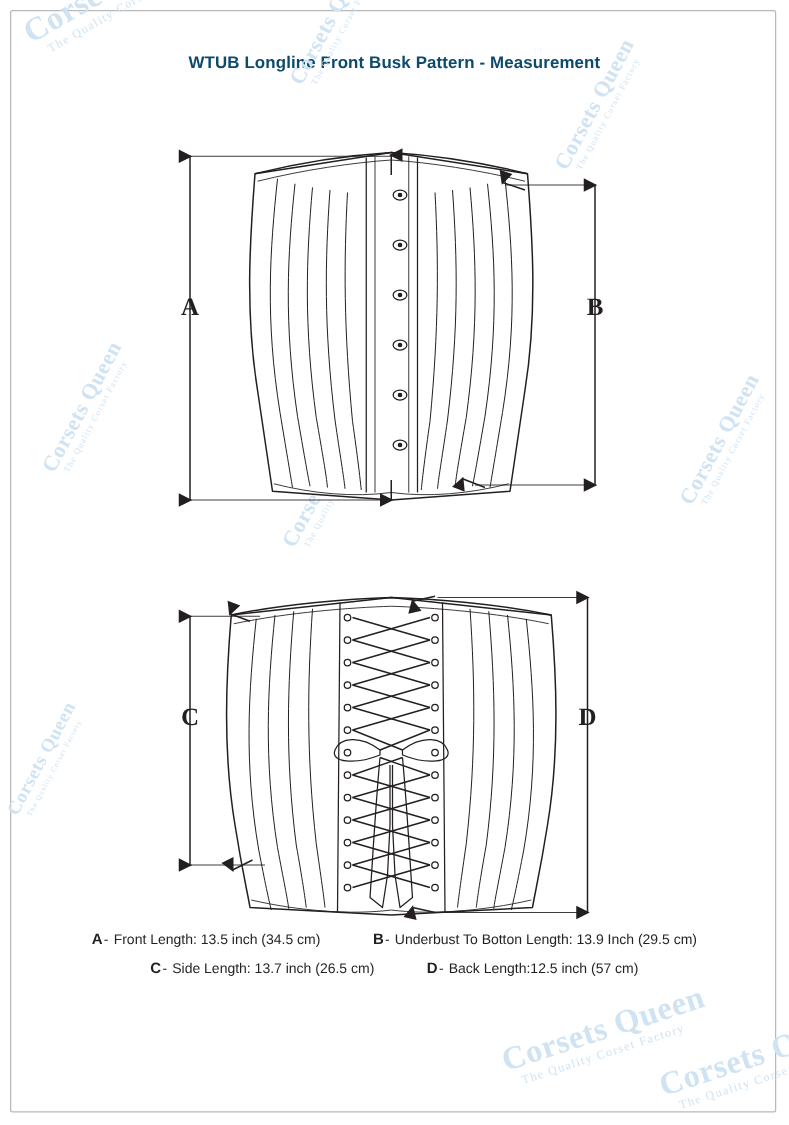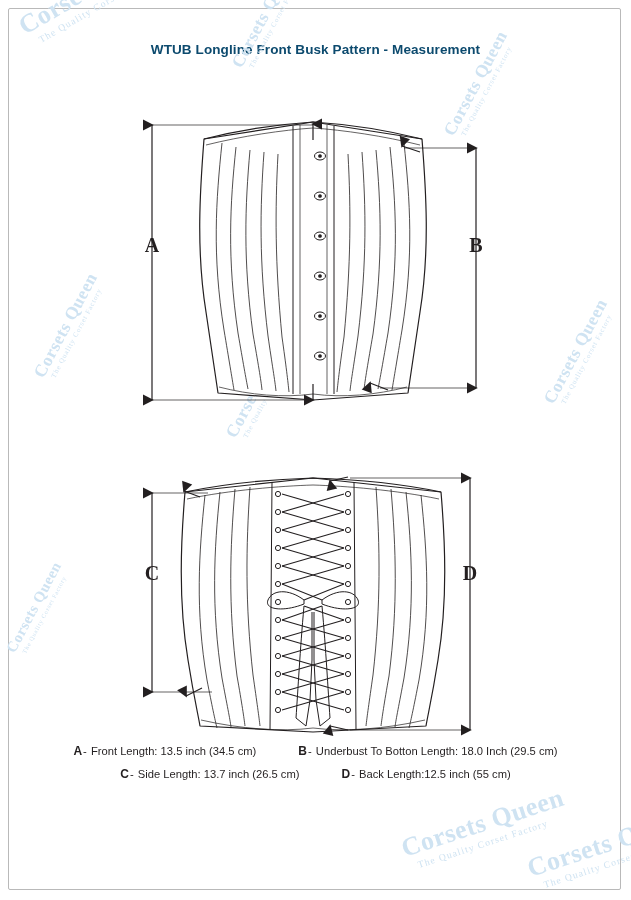--- a/index.html
+++ b/index.html
@@ -344,26 +344,26 @@
     <text x="152" y="580" text-anchor="middle" font-family="Liberation Serif, serif" font-size="20" font-weight="bold" fill="#231f20">C</text>
     <text x="470" y="580" text-anchor="middle" font-family="Liberation Serif, serif" font-size="20" font-weight="bold" fill="#231f20">D</text>
   </svg>
 
   <div class="legend">
     <div class="legend-row">
       <span class="legend-item">
         <span class="key">A</span><span class="dash">-</span> <span>Front Length: 13.5 inch (34.5 cm)</span>
       </span>
       <span class="legend-item">
-        <span class="key">B</span><span class="dash">-</span> <span>Underbust To Botton Length: 18.0 Inch (29.5 cm)</span>
+        <span class="key">B</span><span class="dash">-</span> <span>Underbust To Botton Length: 13.9 Inch (29.5 cm)</span>
       </span>
     </div>
     <div class="legend-row">
       <span class="legend-item">
         <span class="key">C</span><span class="dash">-</span> <span>Side Length: 13.7 inch (26.5 cm)</span>
       </span>
       <span class="legend-item">
-        <span class="key">D</span><span class="dash">-</span> <span>Back Length:12.5 inch (55 cm)</span>
+        <span class="key">D</span><span class="dash">-</span> <span>Back Length:12.5 inch (57 cm)</span>
       </span>
     </div>
   </div>
 
 </div>
 
 </body></html>

